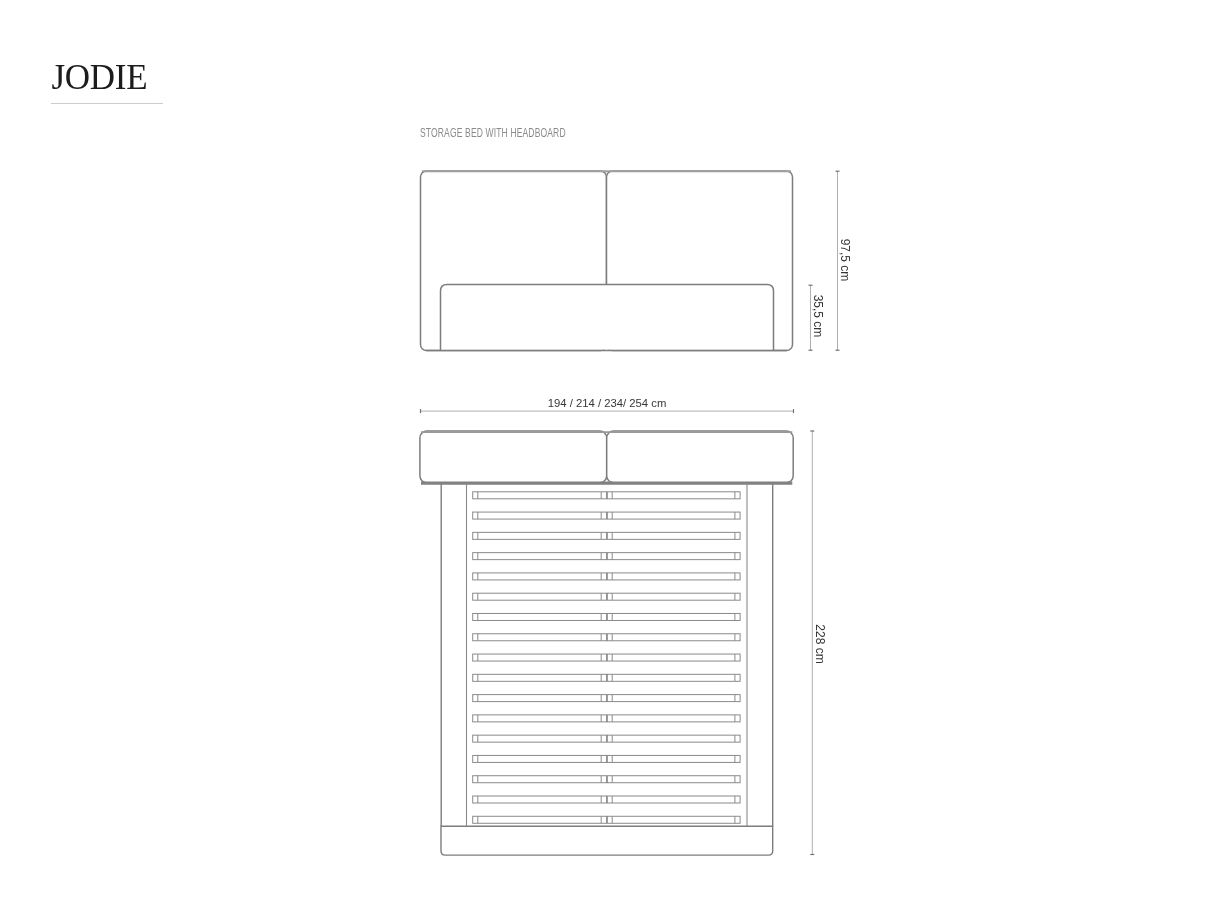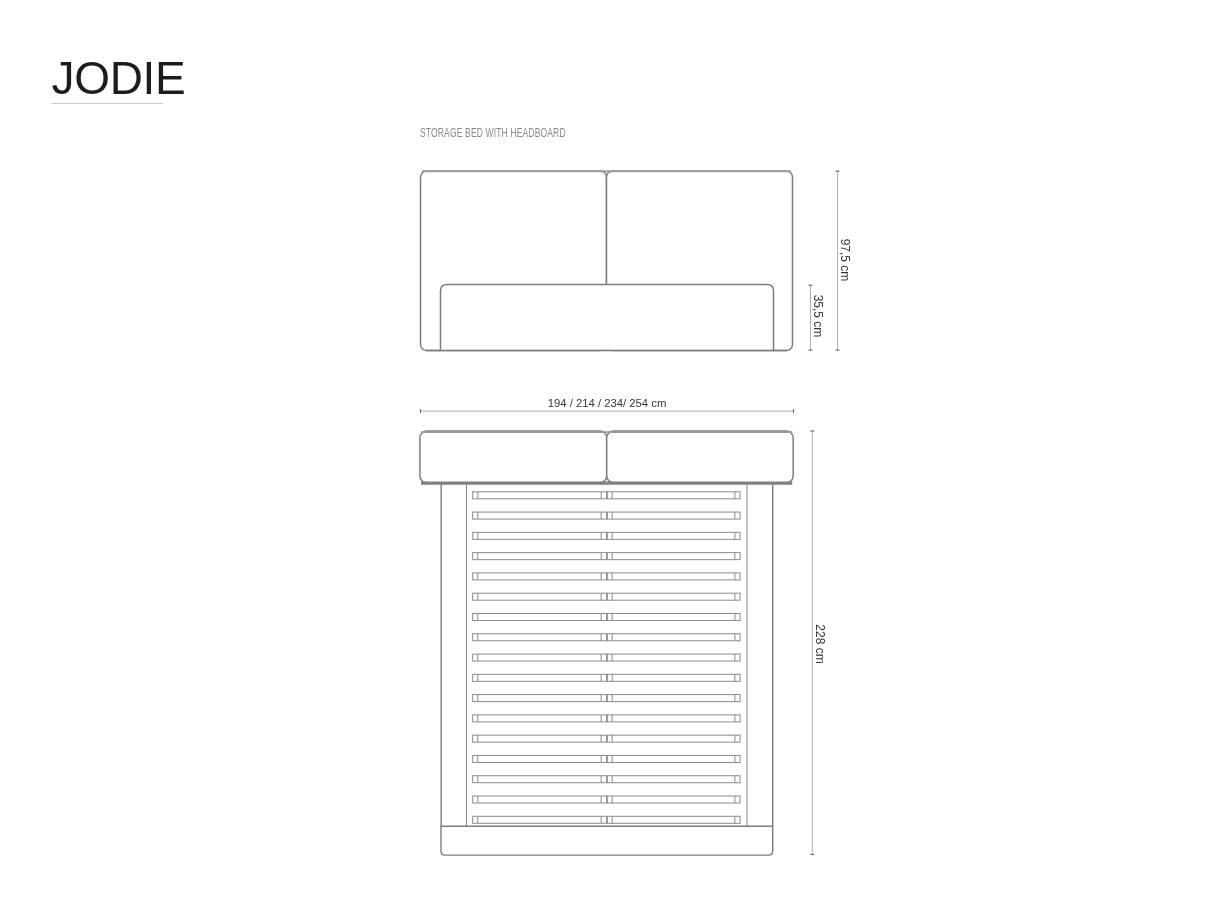--- a/index.html
+++ b/index.html
@@ -1,17 +1,17 @@
 <!DOCTYPE html>
 <html><head>
 <meta charset="utf-8">
 <style>
   html,body{margin:0;padding:0;background:#ffffff;}
   body{width:1214px;height:911px;position:relative;font-family:"Liberation Sans",sans-serif;}
-  .logo{position:absolute;left:51.5px;top:59.7px;font-size:46px;letter-spacing:-0.3px;color:#1c1c1c;line-height:36.5px;}
+  .logo{position:absolute;left:51.5px;top:59.7px;font-size:35px;letter-spacing:-0.3px;color:#1c1c1c;line-height:36.5px;font-family:Liberation Serif, serif;}
   .logoline{position:absolute;left:51px;top:103px;width:112px;height:1px;background:#cccccc;}
   .sublabel{position:absolute;left:420px;top:125.6px;font-size:12.2px;color:#8a8a8a;letter-spacing:0.2px;transform:scaleX(0.7);transform-origin:0 0;white-space:nowrap;}
 </style>
 </head>
 <body>
 
 <div class="logo">JODIE</div>
 
 <div class="logoline"></div>
 

